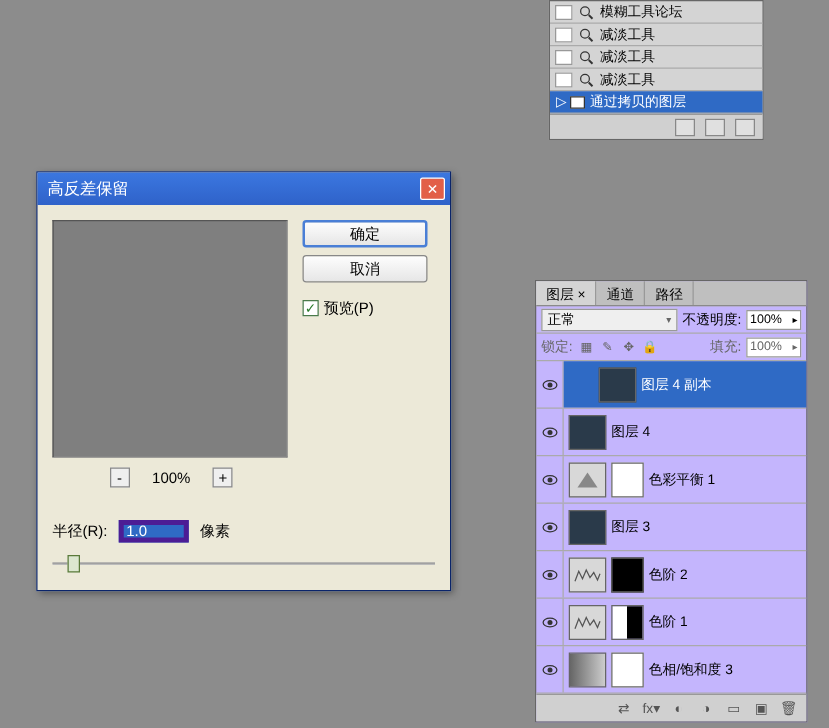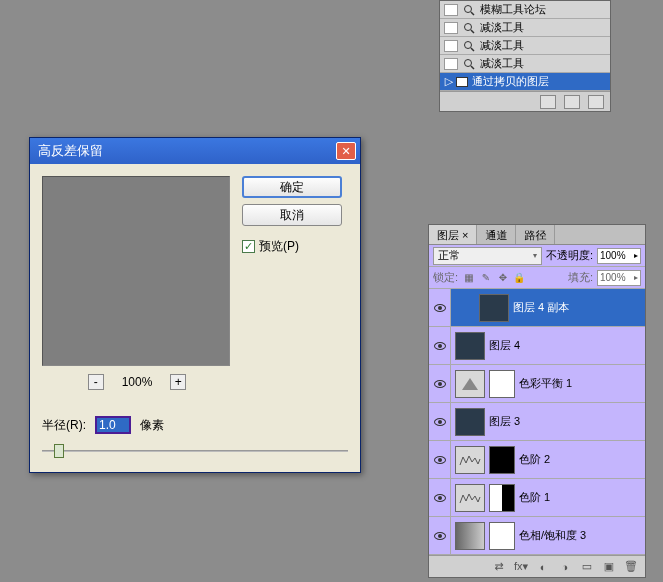--- a/index.html
+++ b/index.html
@@ -21,21 +21,21 @@
 
 .dialog { position: absolute; top: 137px; left: 29px; width: 332px; background: #ece9d8; border: 1px solid #0a246a; box-shadow: 2px 2px 6px rgba(0,0,0,.4); }
 .titlebar { height: 26px; background: linear-gradient(#3b77e0,#2f62c9); display: flex; align-items: center; justify-content: space-between; padding: 0 4px 0 8px; color: #fff; font-size: 13px; }
 .titlebar .close { width: 20px; height: 18px; background: #e25f48; border: 1px solid #fff; display: flex; align-items: center; justify-content: center; font-size: 11px; color: #fff; cursor: pointer; border-radius: 2px; }
 .dialog-body { padding: 12px; display: flex; gap: 10px; }
 .preview-box { width: 190px; }
 .preview-img { width: 188px; height: 190px; background: #7f7f7f; border: 1px solid #888; border-top-color: #555; border-left-color: #555; }
 .zoom-row { display: flex; align-items: center; justify-content: center; gap: 18px; margin-top: 8px; font-size: 12px; }
 .zoom-btn { width: 16px; height: 16px; border: 1px solid #888; background: #efefef; display: flex; align-items: center; justify-content: center; font-size: 12px; cursor: pointer; }
 .radius-row { display: flex; align-items: center; gap: 9px; margin: 14px 12px 6px; font-size: 12px; }
-.radius-row input[type=text] { width: 36px; height: 18px; font-size: 12px; text-align: left; padding: 0 2px; background: #fff; border: 2px solid #4c1d95; }
+.radius-row input[type=text] { width: 56px; height: 18px; font-size: 12px; text-align: left; padding: 0 2px; background: #fff; border: 4px solid #4c1d95; }
 .slider { position: relative; height: 20px; margin: 2px 12px 12px; }
 .slider-track { position: absolute; top: 10px; left: 0; right: 0; height: 2px; background: #bbb; border-top: 1px solid #999; }
 .slider-thumb { position: absolute; top: 4px; left: 12px; width: 10px; height: 14px; background: #dce7d0; border: 1px solid #5a7a3a; cursor: pointer; }
 .right-col { display: flex; flex-direction: column; gap: 6px; width: 100px; }
 .btn { height: 22px; border: 1px solid #888; background: linear-gradient(#fdfdfd,#e6e6e6); font-size: 12px; cursor: pointer; border-radius: 3px; }
 .btn.default { border: 2px solid #4a7fd6; }
 .chk-row { display: flex; align-items: center; gap: 4px; font-size: 12px; margin-top: 6px; }
 .chk { width: 13px; height: 13px; border: 1px solid #4a7a4a; background: #fff; display: flex; align-items: center; justify-content: center; color: #2a7a2a; font-size: 11px; }
 
 

